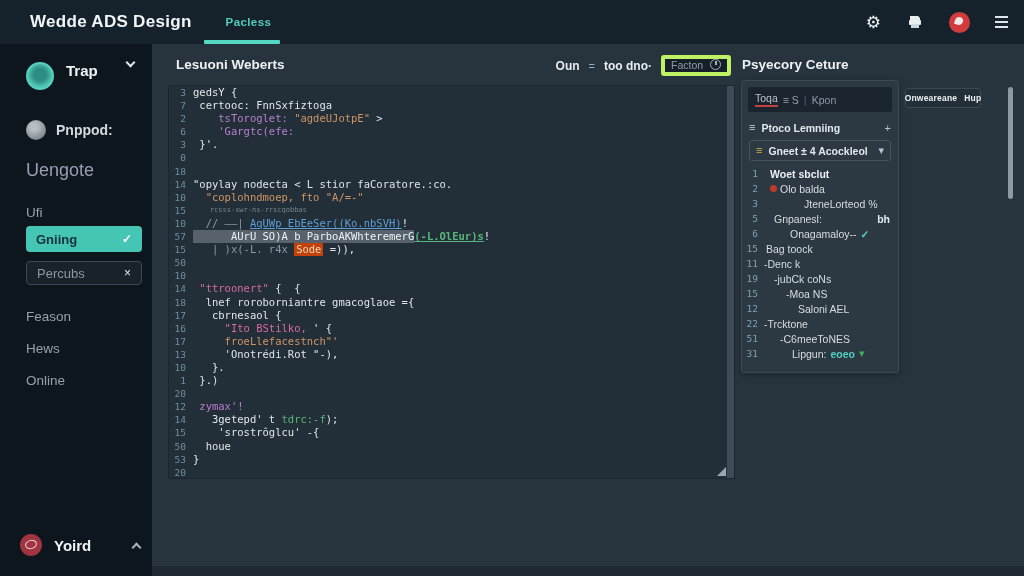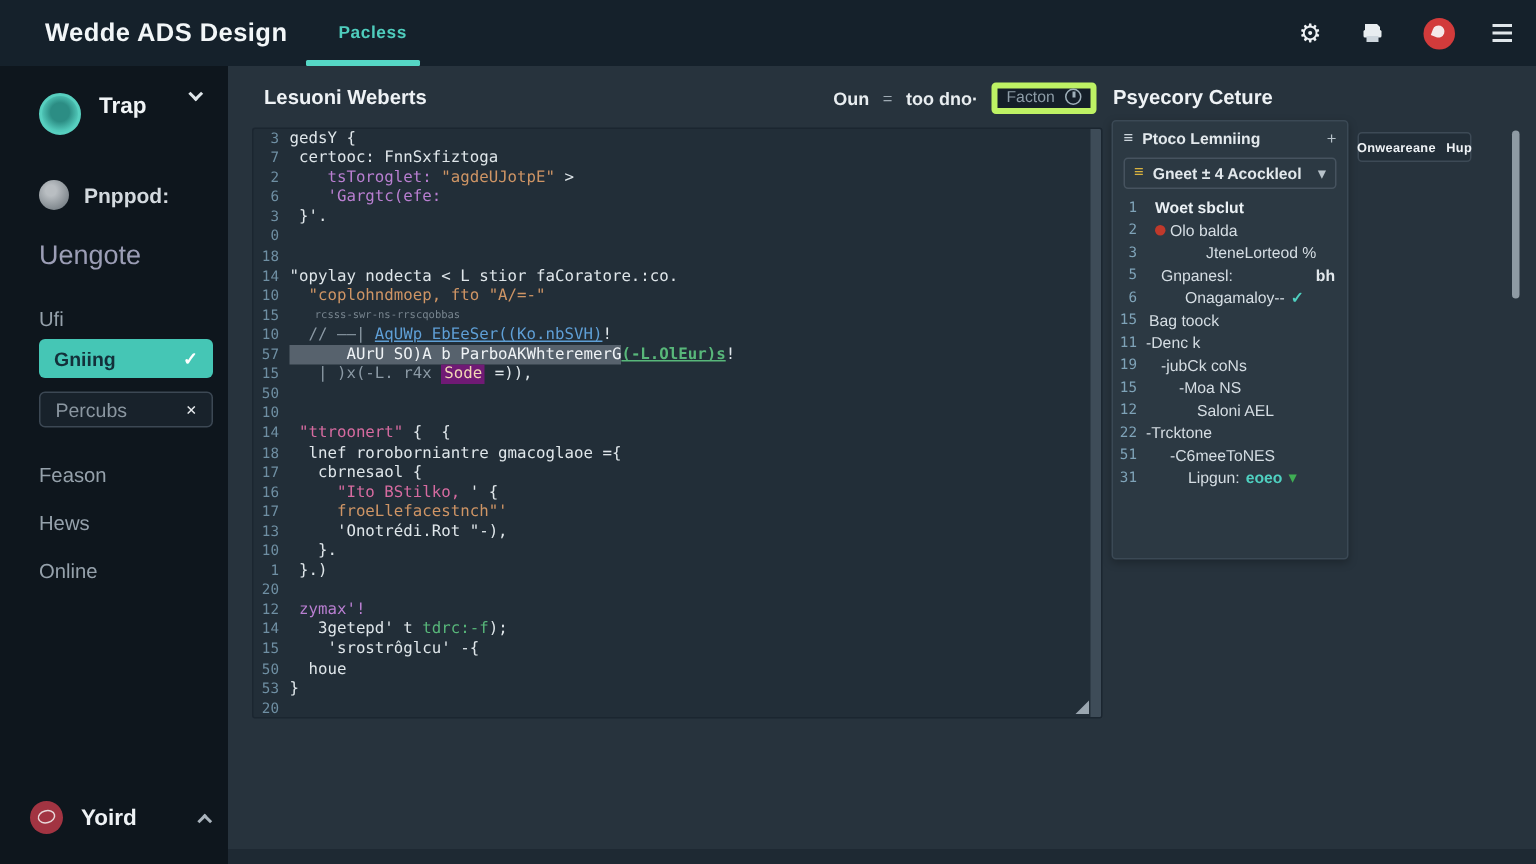--- a/index.html
+++ b/index.html
@@ -70,21 +70,21 @@
     border:1px solid #1b2630;border-radius:2px;overflow:hidden;}
   .code-line{display:flex;height:13.1px;line-height:13.1px;white-space:pre;
     font-family:"DejaVu Sans Mono",monospace;font-size:10.5px;}
   .gutter{width:24px;min-width:24px;text-align:right;padding-right:7px;color:#6f8fa3;font-size:9.5px;}
   .tk-w{color:#dfe6ea;} .tk-p{color:#b97fd1;} .tk-k{color:#d66ba0;} .tk-o{color:#cf9565;}
   .tk-g{color:#58b77a;} .tk-c{color:#8c9aa5;}
   .tk-b{color:#5f9fd6;text-decoration:underline;}
   .tk-gu{color:#58b77a;text-decoration:underline;font-weight:bold;}
   .tk-d{color:#78858f;font-size:7px;}
   .tk-s{background:#57626d;color:#eff3f6;}
-  .tk-ob{background:#701a75;color:#f2d8b4;padding:0 2px;}
+  .tk-ob{background:#c2410c;color:#f2d8b4;padding:0 2px;}
   .editor-scroll{position:absolute;right:0;top:0;bottom:0;width:7px;background:#3e4c58;cursor:pointer;}
   .editor-resize{position:absolute;right:8px;bottom:2px;width:0;height:0;
     border-left:9px solid transparent;border-bottom:9px solid #9aa6b0;cursor:nwse-resize;}
 
   
   .panel-title{position:absolute;left:590px;top:13px;color:#eef2f5;font-size:13.5px;font-weight:bold;}
   .panel{position:absolute;left:589px;top:36px;width:158px;height:293px;background:#2c3943;
     border:1px solid #3b4955;border-radius:3px;box-shadow:0 2px 6px rgba(0,0,0,.25);}
   .panel-search{margin:6px;height:25px;background:#19242e;border-radius:3px;display:flex;
     align-items:center;padding:0 7px;gap:5px;cursor:text;}
@@ -219,20 +219,26 @@
         <div class="code-line"><span class="gutter">50</span><span class="tk-w">  houe</span></div>
         <div class="code-line"><span class="gutter">53</span><span class="tk-w">}</span></div>
         <div class="code-line"><span class="gutter">20</span></div>
       </div>
     <div class="editor-scroll"></div>
     <div class="editor-resize"></div>
   </div>
 
   <div class="panel-title">Psyecory Ceture</div>
   <div class="panel">
+    <div class="panel-search">
+      <span class="ps-word">Toqa</span>
+      <span class="ps-mid">≡ S</span>
+      <span class="ps-div">|</span>
+      <span class="ps-suffix">Kpon</span>
+    </div>
     <div id="panel-rows">
         <div class="panel-row">
           <span class="pr-bars white">≡</span>
           <span class="pr-label">Ptoco Lemniing</span>
           <span class="pr-right">+</span>
         </div>
         <div class="panel-row boxed">
           <span class="pr-bars yellow">≡</span>
           <span class="pr-label">Gneet ± 4 Acockleol</span>
           <span class="pr-right">▾</span>

